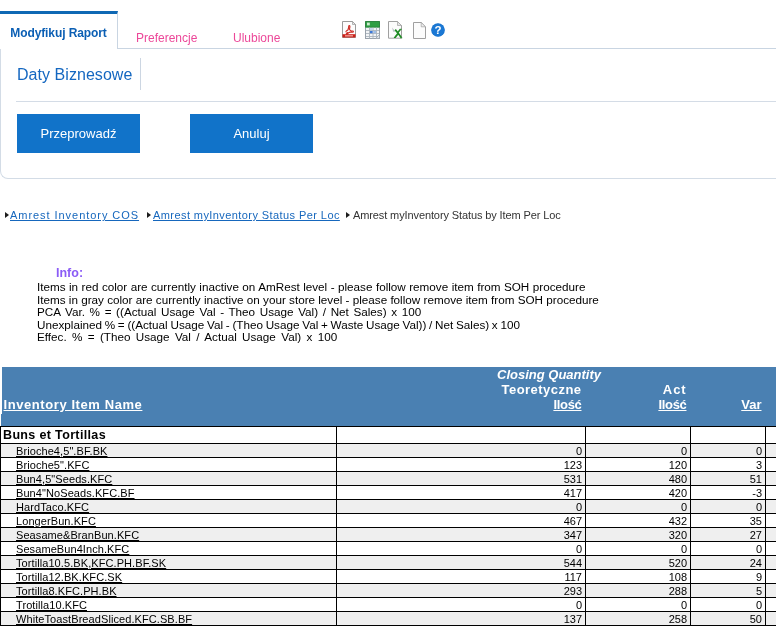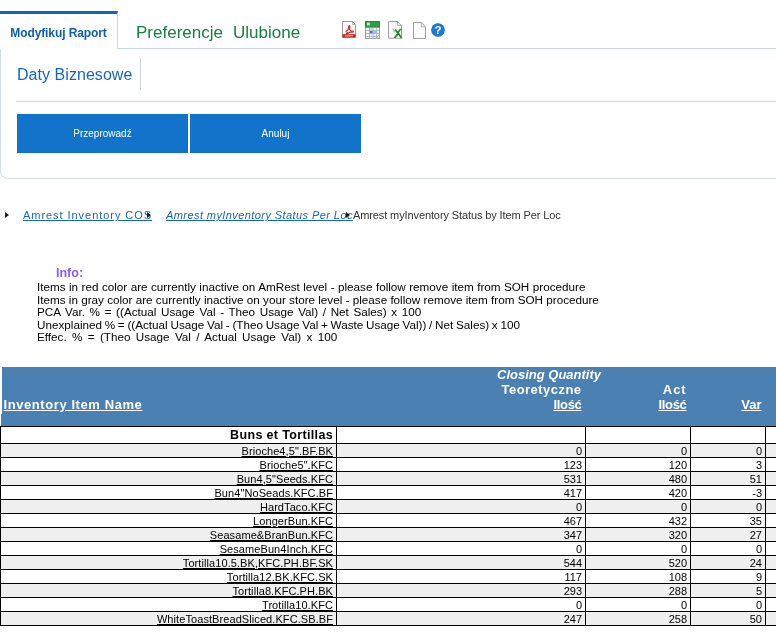--- a/index.html
+++ b/index.html
@@ -6,36 +6,36 @@
 html,body { width:776px; height:635px; overflow:hidden; background:#fff;
   font-family:"Liberation Sans", sans-serif; }
 .abs { position:absolute; }
 
 
 #tabline { left:0; top:48px; width:776px; height:1px; background:#c9d5e2; }
 #activetab { left:0; top:11px; width:118px; height:38px; background:#fff;
   border-top:3px solid #0f68b4; border-right:1px solid #c9d5e2; z-index:3;
   font-size:12px; font-weight:bold; color:#0b5fb4; letter-spacing:-0.1px;
   padding-top:12px; line-height:14px; text-align:center; }
-.tabtxt { top:23px; font-size:17px; color:#15803d; }
+.tabtxt { top:31px; font-size:12px; color:#ec4899; }
 
 
 #panel { left:0; top:48px; width:776px; height:131px; border-left:1px solid #d3dce6;
   border-bottom:1px solid #d3dce6; border-radius:0 0 0 8px; }
 #daty { left:17px; top:66px; font-size:16px; letter-spacing:0.05px; color:#1467c0; }
 #vdiv { left:140px; top:58px; width:1px; height:32px; background:#ccd6e2; }
 #hline2 { left:16px; top:101px; width:760px; height:1px; background:#d4dce6; }
-.btn { top:114px; width:171px; height:39px; background:#1173c9; color:#fff;
-  font-size:10px; line-height:40px; text-align:center; }
+.btn { top:114px; width:123px; height:39px; background:#1173c9; color:#fff;
+  font-size:13px; line-height:40px; text-align:center; }
 
 
 #crumbs { top:209px; left:0; font-size:11px; color:#1c1c1c; white-space:nowrap; }
 #crumbs .arr { position:absolute; width:0; height:0; border-left:4px solid #1c1c1c;
   border-top:3.5px solid transparent; border-bottom:3.5px solid transparent; top:3px; }
-#crumbs a { position:absolute; color:#1667bd; text-decoration:underline;margin-left:13px; }
+#crumbs a { position:absolute; color:#1667bd; text-decoration:underline; }
 #crumbs .pl { position:absolute; color:#333; }
 
 
 #info-title { left:16px; top:266px; font-size:12.5px; font-weight:bold; color:#8b5cf6;padding-left:40px; }
 #info-lines { left:37px; top:281px; font-size:11.7px; line-height:12.6px; color:#000;
   white-space:nowrap; }
 
 
 #rpt { left:0; top:367px; border-collapse:collapse; table-layout:fixed; width:800px; }
 #rpt thead td { background:#4a80b2; color:#fff; font-weight:bold; font-size:13px;
@@ -44,21 +44,21 @@
 #rpt thead tr.h2 td { height:15px; }
 #rpt thead tr.h3 td { height:17px; padding-bottom:14px; }
 #rpt thead .cq { text-align:center; }
 #rpt thead .r { text-align:right; }
 #rpt thead .iin { text-align:left; padding-left:3px; text-decoration:underline; letter-spacing:0.58px; }
 #rpt thead .u { text-decoration:underline; }
 #rpt tbody td { border:1px solid #000; font-size:11px; height:14px;
   padding:0 3px 0 0; white-space:nowrap; overflow:hidden; }
 #rpt tbody tr.grp td { font-weight:bold; font-size:12.5px; height:17px; letter-spacing:0.35px; }
 #rpt tbody tr.grp td.n { padding-left:2px; }
-#rpt tbody td.n { text-align:right; padding-left:15px; letter-spacing:0.08px;margin-left:24px; }
+#rpt tbody td.n { text-align:left; padding-left:15px; letter-spacing:0.08px;margin-left:24px; }
 #rpt tbody td.v { text-align:right; }
 #rpt tbody tr.alt td { background:#efefef; }
 #rpt tbody a { color:#000; text-decoration:underline; }
 </style>
 </head>
 <body>
 
 <div class="abs" id="tabline"></div>
 <div class="abs" id="activetab">Modyfikuj Raport</div>
 <div class="abs tabtxt" style="left:136px;">Preferencje</div>
@@ -109,21 +109,21 @@
 <div class="abs" id="daty">Daty Biznesowe</div>
 <div class="abs" id="vdiv"></div>
 <div class="abs" id="hline2"></div>
 <div class="abs btn" style="left:17px;">Przeprowadź</div>
 <div class="abs btn" style="left:190px;">Anuluj</div>
 
 <div class="abs" id="crumbs">
   <span class="arr" style="left:5px"></span>
     <a style="left:10px; letter-spacing:0.95px;">Amrest Inventory COS</a>
   <span class="arr" style="left:147px"></span>
-    <a style="left:153px; letter-spacing:0.42px;font-style:italic;">Amrest myInventory Status Per Loc</a>
+    <a style="left:153px; letter-spacing:0.42px;">Amrest myInventory Status Per Loc</a>
   <span class="arr" style="left:346px"></span>
     <span class="pl" style="left:353px; letter-spacing:-0.11px;">Amrest myInventory Status by Item Per Loc</span>
 </div>
 
 <div class="abs" id="info-title">Info:</div>
 <div class="abs" id="info-lines">
   <span style="word-spacing:0.2px">Items in red color are currently inactive on AmRest level - please follow remove item from SOH procedure</span><br>
   Items in gray color are currently inactive on your store level - please follow remove item from SOH procedure<br>
   <span style="word-spacing:1.4px">PCA Var. % = ((Actual Usage Val - Theo Usage Val) / Net Sales) x 100</span><br>
   <span style="word-spacing:-0.5px">Unexplained % = ((Actual Usage Val - (Theo Usage Val + Waste Usage Val)) / Net Sales) x 100</span><br>
@@ -247,19 +247,19 @@
       </tr>
     <tr>
         <td class="n"><a>Trotilla10.KFC</a></td>
         <td class="v">0</td>
         <td class="v">0</td>
         <td class="v">0</td>
         <td></td>
       </tr>
     <tr class="alt">
         <td class="n"><a>WhiteToastBreadSliced.KFC.SB.BF</a></td>
-        <td class="v">247</td>
+        <td class="v">137</td>
         <td class="v">258</td>
         <td class="v">50</td>
         <td></td>
       </tr>
   </tbody>
 </table>
 
 </body></html>

